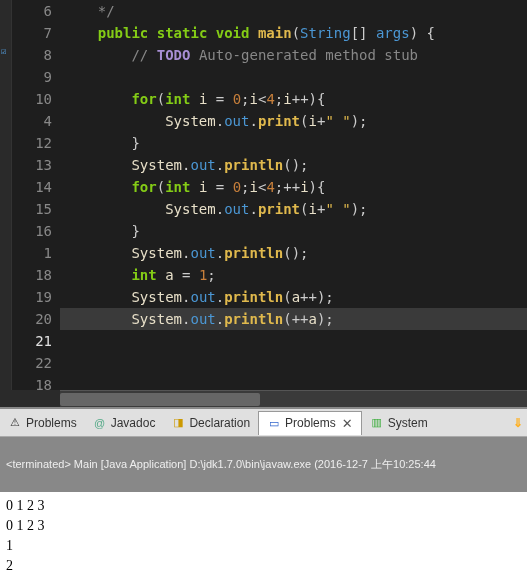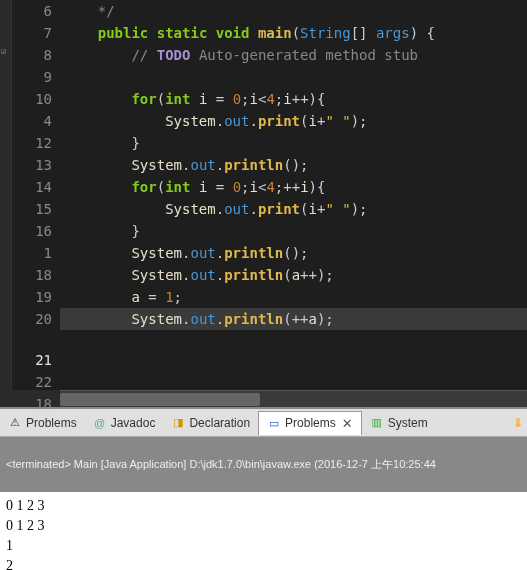--- a/index.html
+++ b/index.html
@@ -3,21 +3,21 @@
 <meta charset="utf-8">
 <style>
 * { margin: 0; padding: 0; box-sizing: border-box; }
 body { font-family: "Consolas", monospace; background: #2a2a2a; width: 527px; height: 570px; overflow: hidden; }
 
 .editor-area { height: 390px; display: flex; background: #1e1e1e; }
 .marker-col { width: 12px; background: #2a2a2a; border-right: 1px solid #333; position: relative; }
 .marker { position: absolute; left: 1px; width: 10px; height: 10px; font-size: 9px; color: #5cb3ff; }
 .gutter { width: 48px; background: #1e1e1e; text-align: right; padding-right: 8px; color: #888; font-size: 14px; line-height: 22px; user-select: none; }
 .gutter .ln { height: 22px; }
-.gutter .current { color: #e0e0e0; margin-top: 19px; }
+.gutter .current { color: #e0e0e0; }
 .code { flex: 1; background: #1e1e1e; font-size: 14px; line-height: 22px; overflow: hidden; position: relative; }
 .code-line { height: 22px; white-space: pre; padding-left: 4px; }
 .code-line.highlight { background: #3a3a3a; }
 
 .kw { color: #84cc16; font-weight: bold; }
 .method { color: #e0b94d; font-weight: bold; }
 .var { color: #e8e0c9; }
 .punct { color: #ccc; }
 .num { color: #c77f3b; }
 .str { color: #e0b94d; }
@@ -76,22 +76,22 @@
       <div class="code-line"><span>        </span><span class="comment">// </span><span class="todo">TODO</span><span class="comment"> Auto-generated method stub</span></div>
       <div class="code-line"><span></span></div>
       <div class="code-line"><span>        </span><span class="kw">for</span><span class="punct">(</span><span class="kw">int</span><span class="punct"> </span><span class="var">i</span><span class="punct"> = </span><span class="num">0</span><span class="punct">;</span><span class="var">i</span><span class="punct">&lt;</span><span class="num">4</span><span class="punct">;</span><span class="var">i</span><span class="punct">++){</span></div>
       <div class="code-line"><span>            </span><span class="obj">System</span><span class="punct">.</span><span class="field">out</span><span class="punct">.</span><span class="method">print</span><span class="punct">(</span><span class="var">i</span><span class="punct">+</span><span class="str">" "</span><span class="punct">);</span></div>
       <div class="code-line"><span>        </span><span class="punct">}</span></div>
       <div class="code-line"><span>        </span><span class="obj">System</span><span class="punct">.</span><span class="field">out</span><span class="punct">.</span><span class="method">println</span><span class="punct">();</span></div>
       <div class="code-line"><span>        </span><span class="kw">for</span><span class="punct">(</span><span class="kw">int</span><span class="punct"> </span><span class="var">i</span><span class="punct"> = </span><span class="num">0</span><span class="punct">;</span><span class="var">i</span><span class="punct">&lt;</span><span class="num">4</span><span class="punct">;++</span><span class="var">i</span><span class="punct">){</span></div>
       <div class="code-line"><span>            </span><span class="obj">System</span><span class="punct">.</span><span class="field">out</span><span class="punct">.</span><span class="method">print</span><span class="punct">(</span><span class="var">i</span><span class="punct">+</span><span class="str">" "</span><span class="punct">);</span></div>
       <div class="code-line"><span>        </span><span class="punct">}</span></div>
       <div class="code-line"><span>        </span><span class="obj">System</span><span class="punct">.</span><span class="field">out</span><span class="punct">.</span><span class="method">println</span><span class="punct">();</span></div>
+      <div class="code-line"><span>        </span><span class="kw">int</span><span class="punct"> </span><span class="var">a</span><span class="punct"> = </span><span class="num">1</span><span class="punct">;</span></div>
       <div class="code-line"><span>        </span><span class="obj">System</span><span class="punct">.</span><span class="field">out</span><span class="punct">.</span><span class="method">println</span><span class="punct">(</span><span class="var">a</span><span class="punct">++);</span></div>
-      <div class="code-line"><span>        </span><span class="var">a</span><span class="punct"> = </span><span class="num">1</span><span class="punct">;</span></div>
       <div class="code-line highlight"><span>        </span><span class="obj">System</span><span class="punct">.</span><span class="field">out</span><span class="punct">.</span><span class="method">println</span><span class="punct">(++</span><span class="var">a</span><span class="punct">);</span></div>
       <div class="code-line"><span></span></div>
       <div class="code-line"><span></span></div>
     </div>
 </div>
 <div class="hscroll">
   <div class="hscroll-thumb"></div>
 </div>
 
 <div class="panel-area">

